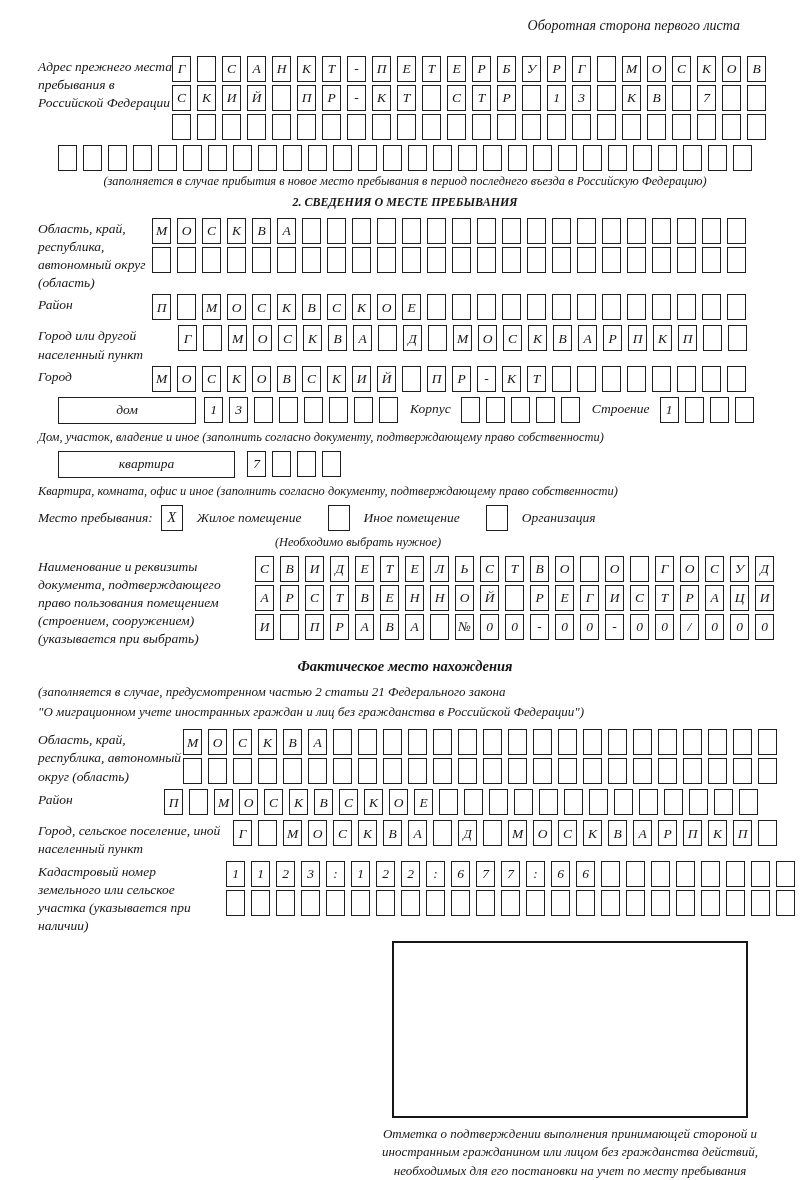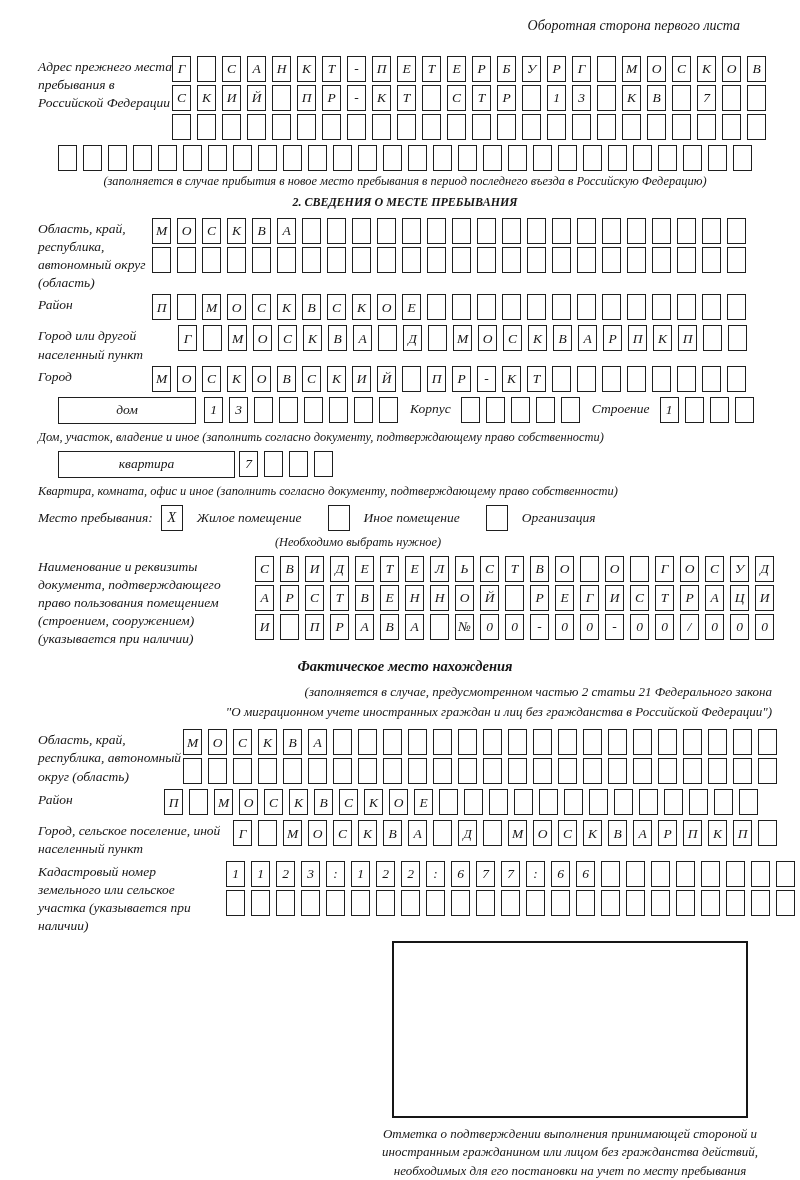--- a/index.html
+++ b/index.html
@@ -19,28 +19,28 @@
     box-sizing:border-box;flex:none;width:19px;height:26px;margin-right:6px;
     border:1.6px solid #1f1f1f;display:inline-flex;align-items:center;justify-content:center;
     font-size:13.5px;line-height:1;
   }
   .indent26{margin-left:26px;} .indent6{margin-left:6px;} .indent4{margin-left:4px;} .indent7{margin-left:7px;}
   .full-row{margin-left:20px;margin-bottom:2px;}
   .caption{font-size:12.4px;margin:0 0 6px 0;line-height:1.3;}
   .center{text-align:center;}
   .section-title{text-align:center;font-weight:bold;font-size:12px;margin:4px 0 8px 0;}
   .subtitle{text-align:center;font-weight:bold;font-size:14.5px;margin:10px 0 7px 0;}
-  .law-note{text-align:right;font-size:13px;line-height:1.5;margin-bottom:8px;}
+  .law-note{text-align:left;font-size:13px;line-height:1.5;margin-bottom:8px;}
   .house-row{display:flex;align-items:flex-start;margin:2px 0 3px 20px;}
   .big-box{
     box-sizing:border-box;flex:none;height:27px;border:1.6px solid #1f1f1f;
     display:inline-flex;align-items:center;justify-content:center;font-size:13.5px;
   }
   .bb-dom{width:138px;margin-right:8px;}
-  .bb-kv{width:177px;margin-right:4px;}
+  .bb-kv{width:177px;margin-right:12px;}
   .inline-label{flex:none;font-size:13.5px;padding:4px 10px 0 6px;}
   .check-row{display:flex;align-items:center;font-size:13.5px;margin:5px 0 3px 0;}
   .checkbox{
     box-sizing:border-box;flex:none;width:22px;height:26px;border:1.6px solid #1f1f1f;
     display:inline-flex;align-items:center;justify-content:center;font-size:14px;margin:0 14px 0 8px;
   }
   .check-label{flex:none;}
   .opt-label{flex:none;margin-right:18px;}
   .choose-note{margin-left:140px;width:360px;text-align:center;}
   .stamp-wrap{margin:6px 0 0 312px;width:440px;}
@@ -365,21 +365,21 @@
     <span class="checkbox">X</span>
     <span class="opt-label">Жилое помещение</span>
     <span class="checkbox"></span>
     <span class="opt-label">Иное помещение</span>
     <span class="checkbox"></span>
     <span class="opt-label">Организация</span>
   </div>
   <div class="caption choose-note">(Необходимо выбрать нужное)</div>
 
   <div class="form-row mb6">
-    <div class="row-label w210">Наименование и реквизиты документа, подтверждающего право пользования помещением (строением, сооружением) (указывается при наличии)</div>
+    <div class="row-label w210">Наименование и реквизиты документа, подтверждающего право пользования помещением (строением, сооружением) (указывается при выбрать)</div>
     <div class="rows indent7">
       <div class="cells">
           <span class="cell">С</span>
           <span class="cell">В</span>
           <span class="cell">И</span>
           <span class="cell">Д</span>
           <span class="cell">Е</span>
           <span class="cell">Т</span>
           <span class="cell">Е</span>
           <span class="cell">Л</span>

